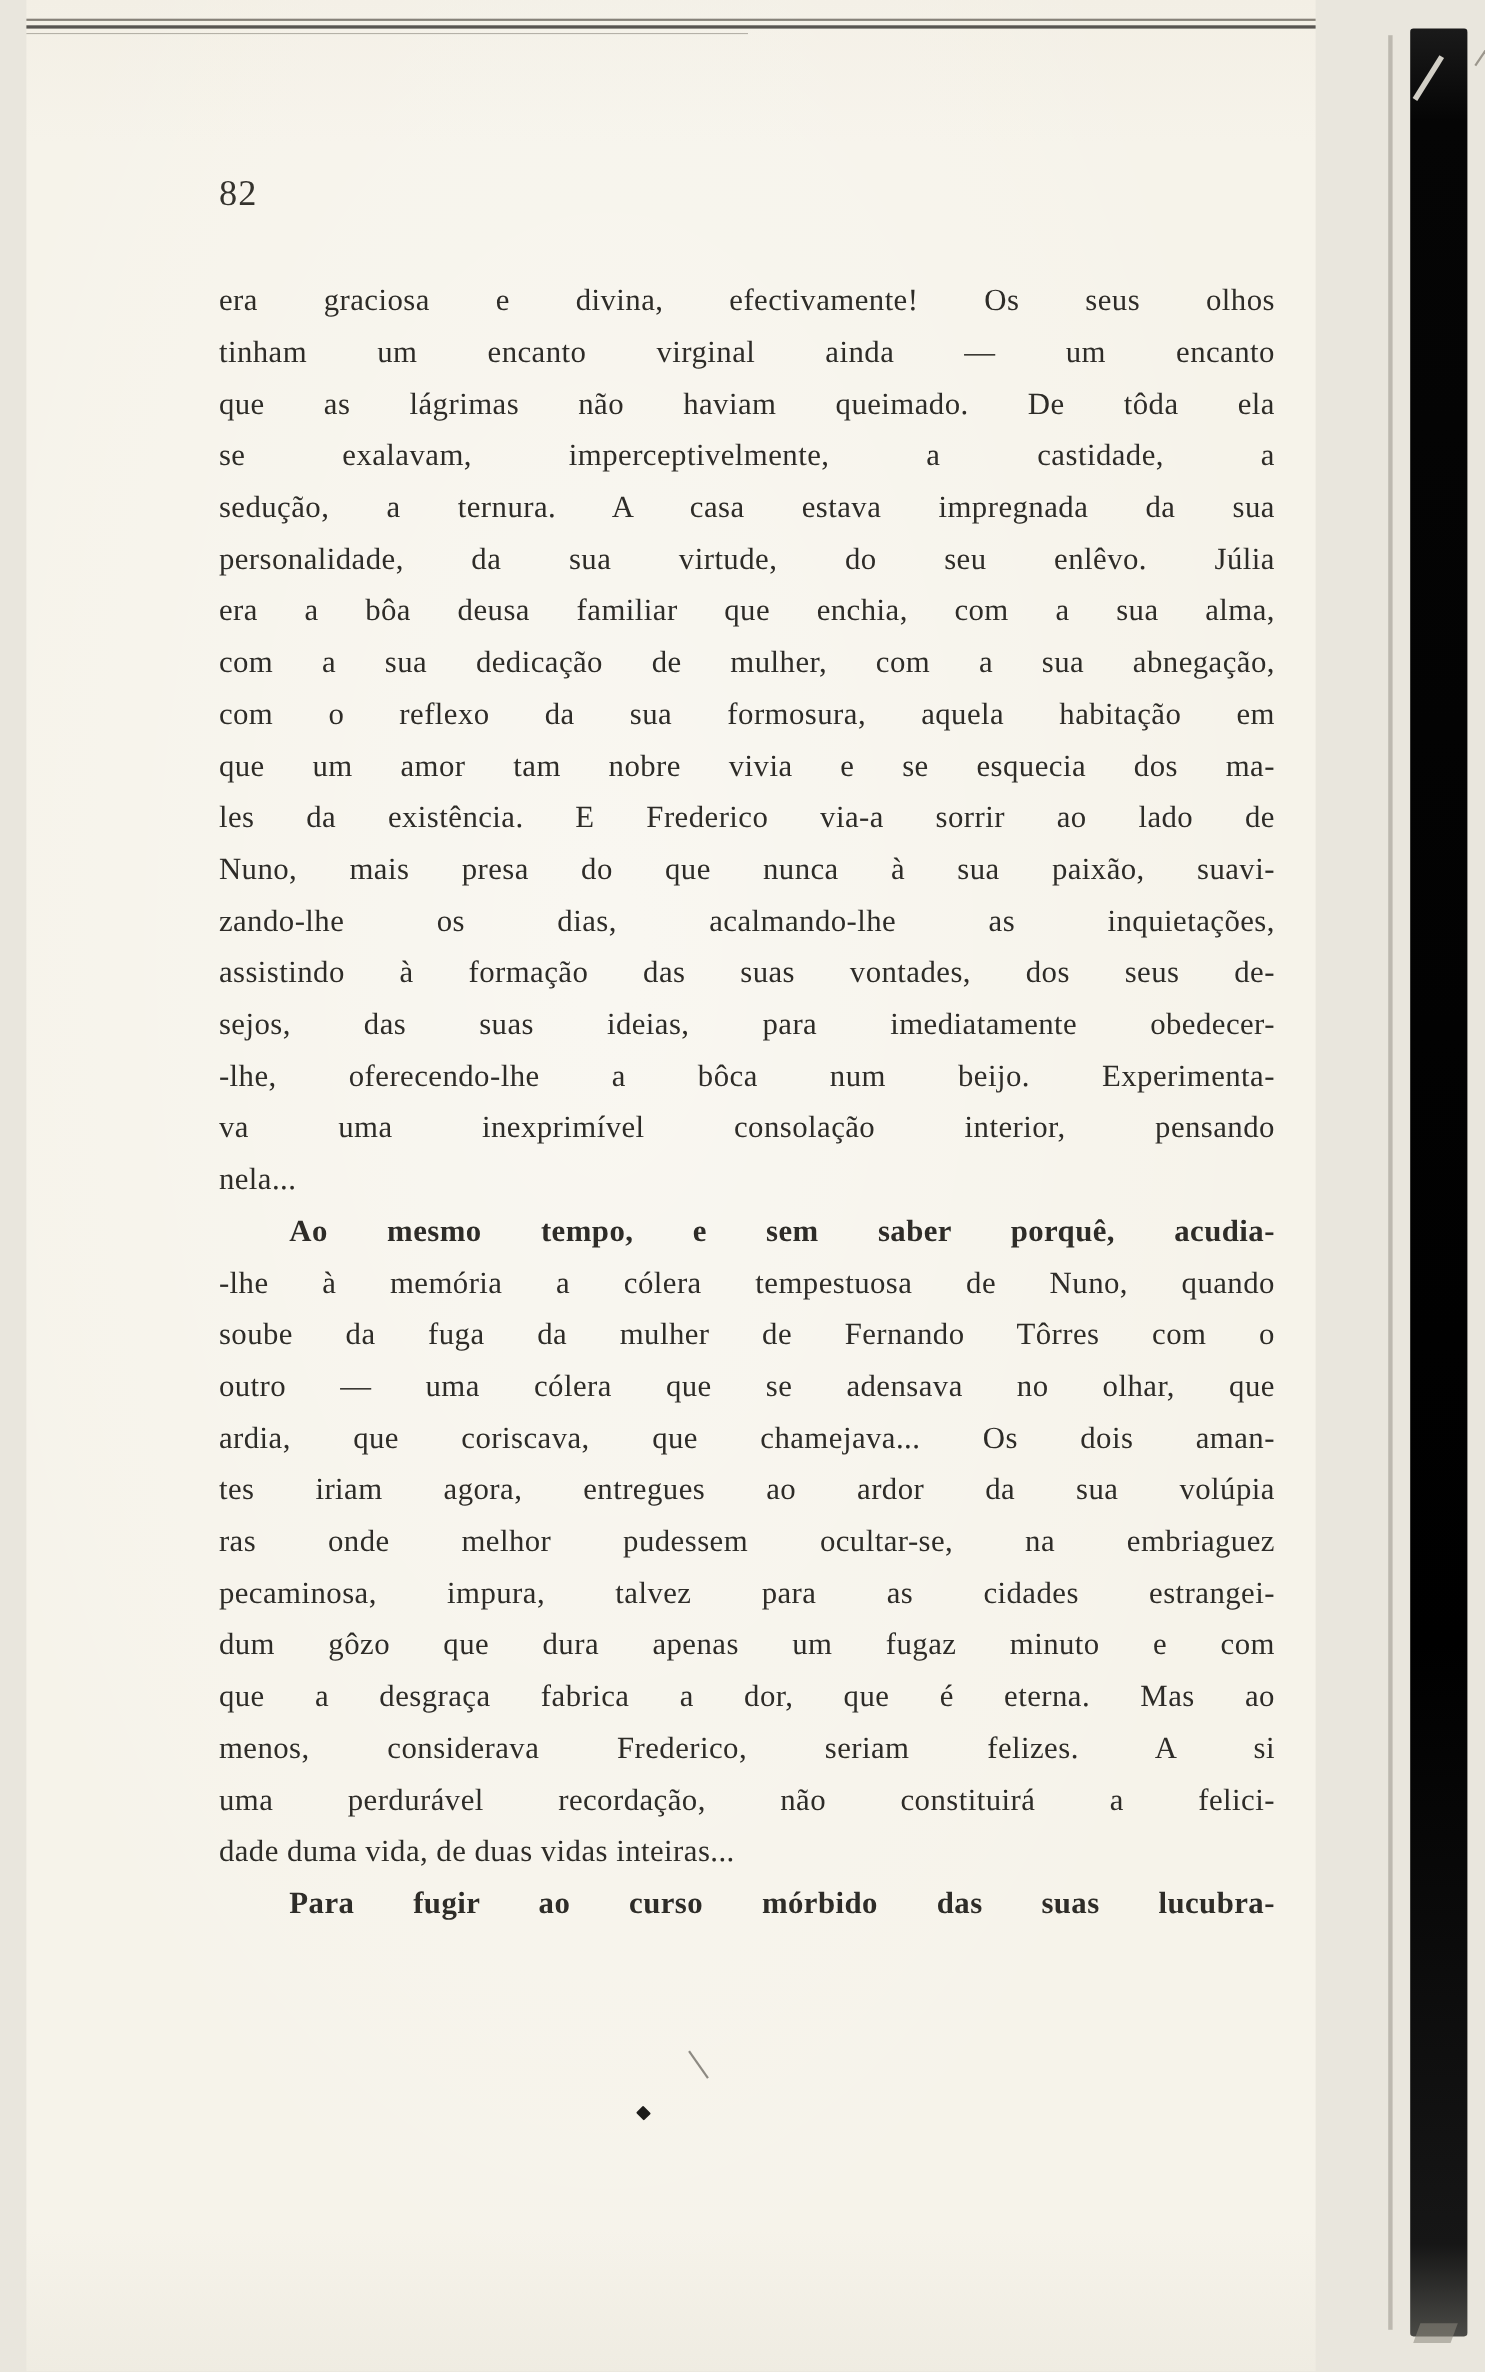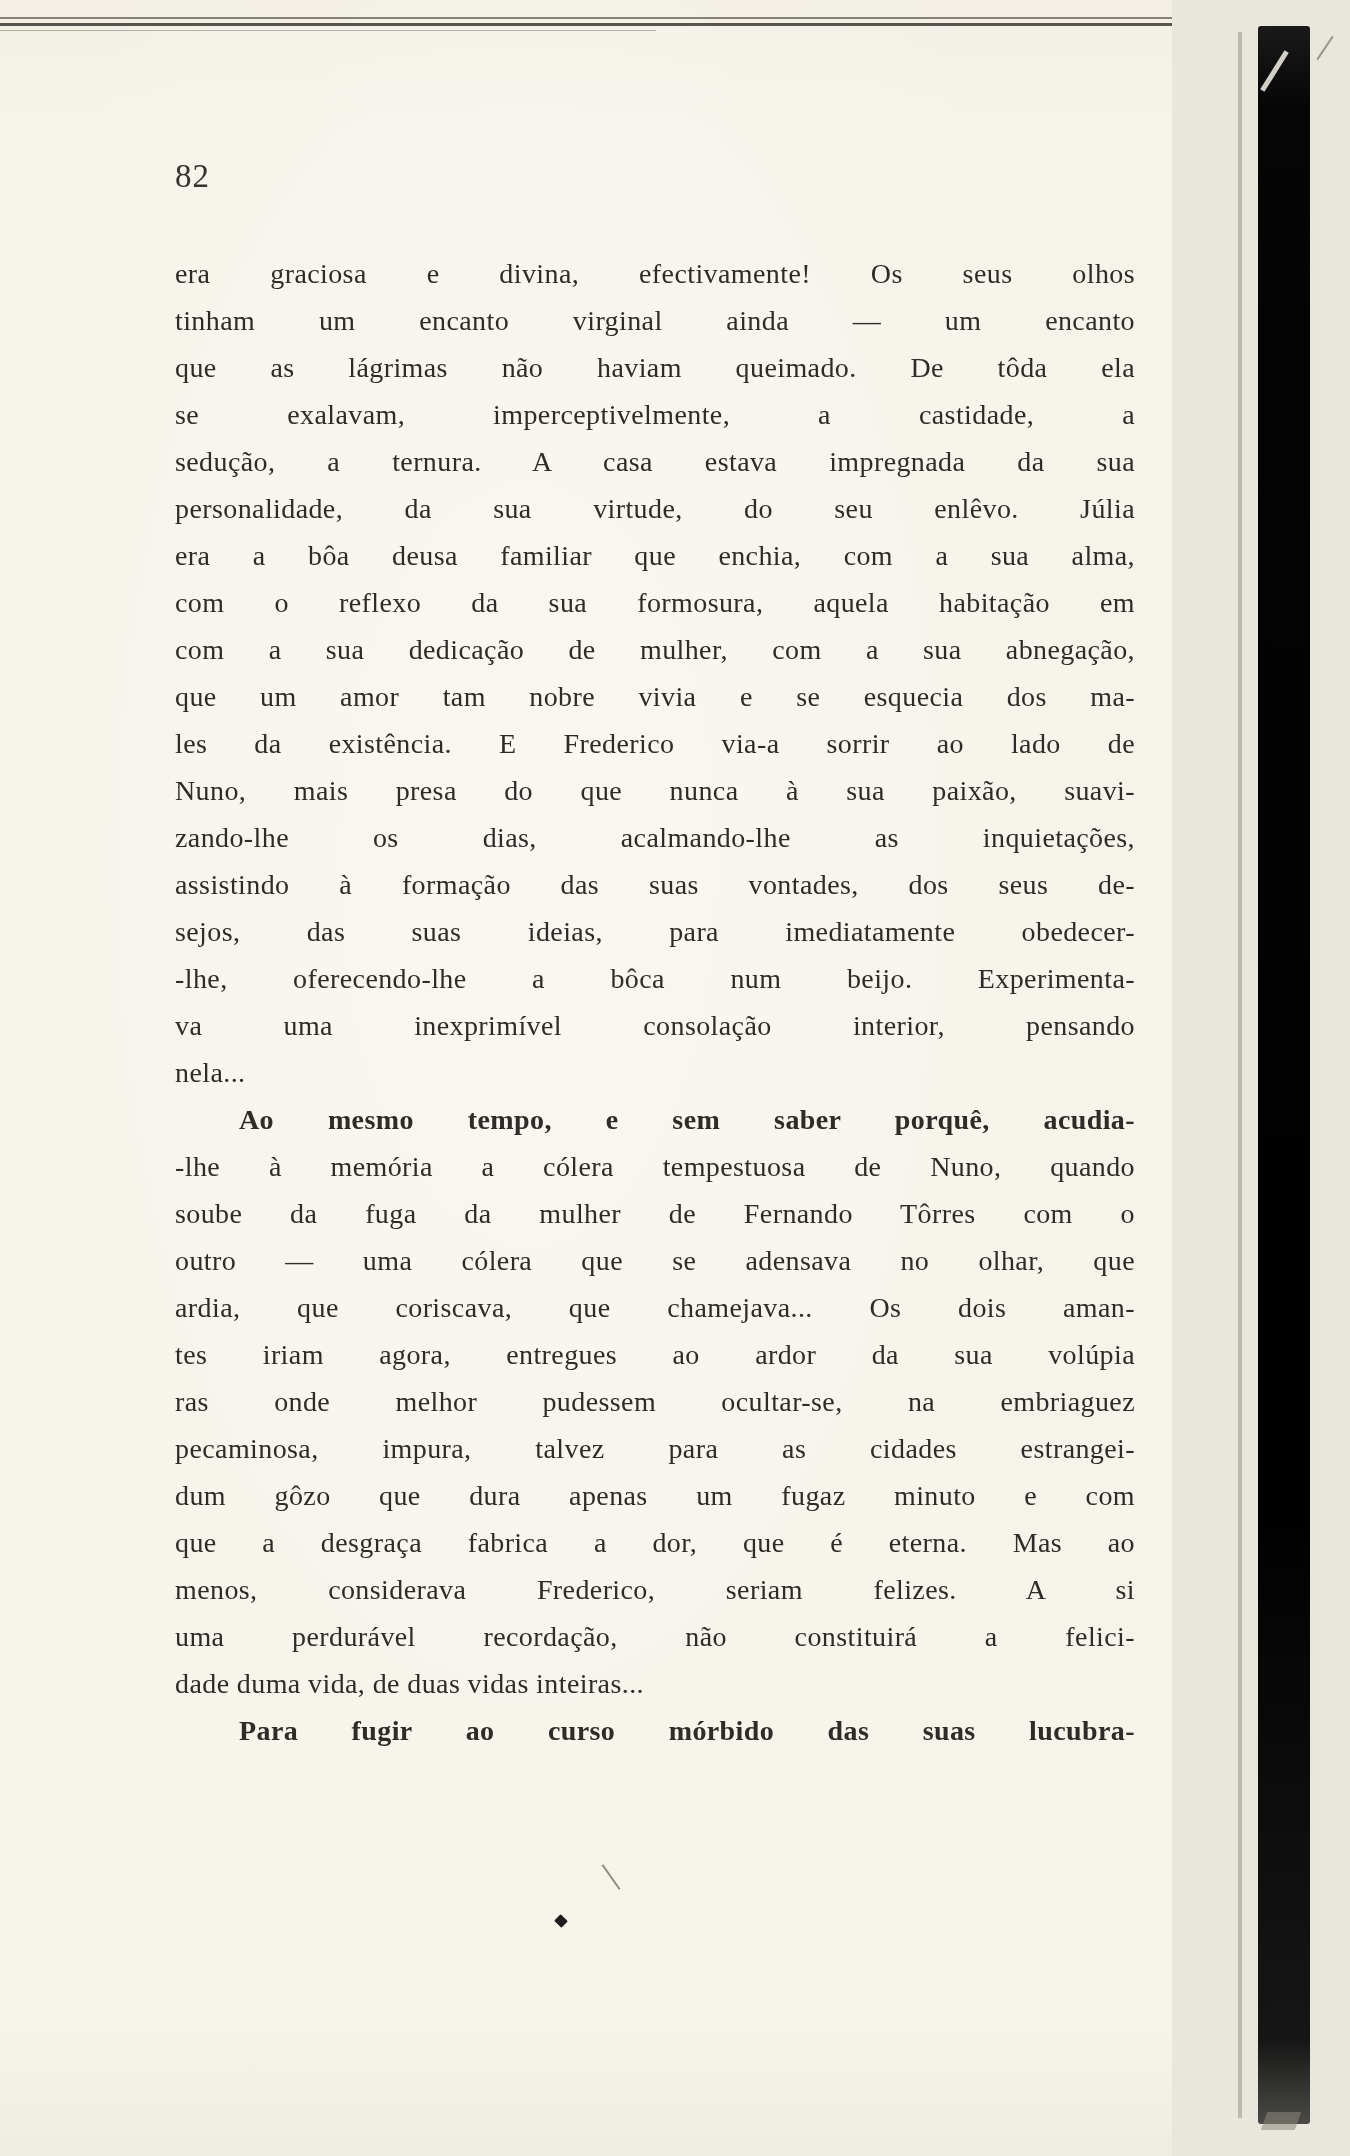--- a/index.html
+++ b/index.html
@@ -14,20 +14,21 @@
     font-family:"Liberation Serif","DejaVu Serif",serif;
     overflow:hidden;
   }
   .page{
     position:relative;
     width:1172px;height:2156px;
     background:
       radial-gradient(ellipse at 45% 40%, rgba(255,255,255,0.35), rgba(0,0,0,0) 70%),
       linear-gradient(180deg, #f3efe5 0%, var(--paper) 6%, var(--paper) 94%, #efece2 100%);
     color:var(--ink);
+    margin-left:24px;
   }
   
   .top-rule{position:absolute;left:0;}
   .rule1{top:17px;width:100%;height:2px;background:#6a655c;opacity:.8;}
   .rule2{top:23px;width:100%;height:3px;background:#3c3a36;opacity:.85;}
   .rule3{top:30px;width:56%;height:1px;background:#9a958b;opacity:.7;}
 
   .content{
     position:absolute;
     left:175px;top:150px;
@@ -135,22 +136,22 @@
       <span class="page-number">82</span>
     </div>
     <div class="body-text">
         <div class="line">era graciosa e divina, efectivamente! Os seus olhos</div>
         <div class="line">tinham um encanto virginal ainda — um encanto</div>
         <div class="line">que as lágrimas não haviam queimado. De tôda ela</div>
         <div class="line">se exalavam, imperceptivelmente, a castidade, a</div>
         <div class="line">sedução, a ternura. A casa estava impregnada da sua</div>
         <div class="line">personalidade, da sua virtude, do seu enlêvo. Júlia</div>
         <div class="line">era a bôa deusa familiar que enchia, com a sua alma,</div>
+        <div class="line">com a sua dedicação de mulher, com a sua abnegação,</div>
         <div class="line">com o reflexo da sua formosura, aquela habitação em</div>
-        <div class="line">com a sua dedicação de mulher, com a sua abnegação,</div>
         <div class="line">que um amor tam nobre vivia e se esquecia dos ma-</div>
         <div class="line">les da existência. E Frederico via-a sorrir ao lado de</div>
         <div class="line">Nuno, mais presa do que nunca à sua paixão, suavi-</div>
         <div class="line">zando-lhe os dias, acalmando-lhe as inquietações,</div>
         <div class="line">assistindo à formação das suas vontades, dos seus de-</div>
         <div class="line">sejos, das suas ideias, para imediatamente obedecer-</div>
         <div class="line">-lhe, oferecendo-lhe a bôca num beijo. Experimenta-</div>
         <div class="line">va uma inexprimível consolação interior, pensando</div>
         <div class="line last">nela...</div>
         <div class="line indent">Ao mesmo tempo, e sem saber porquê, acudia-</div>

